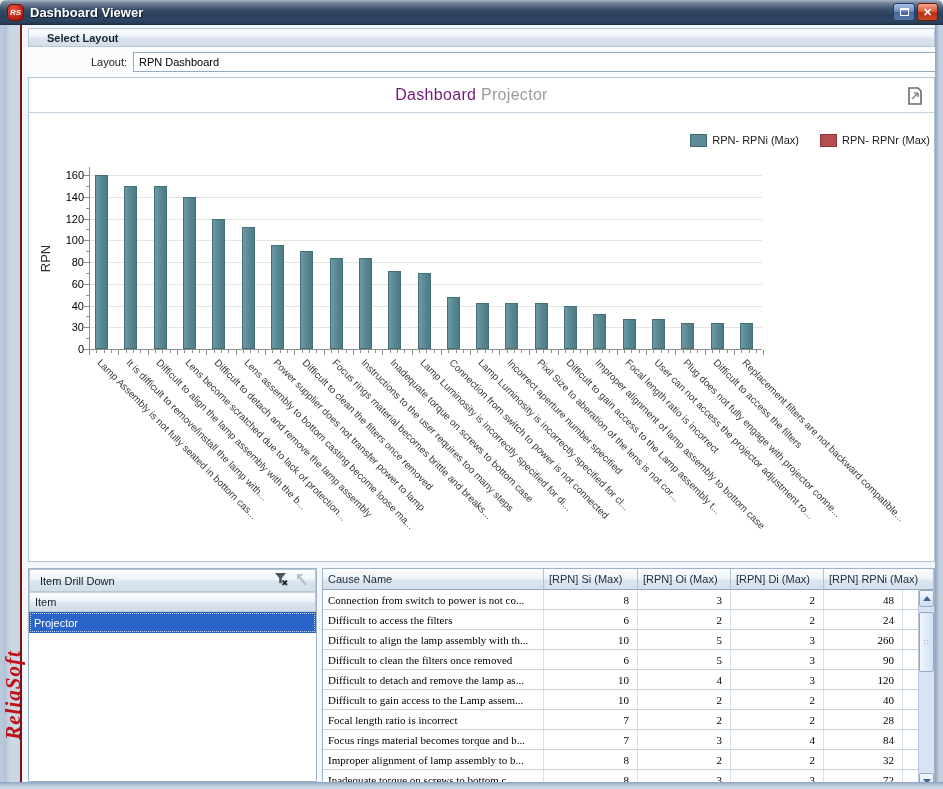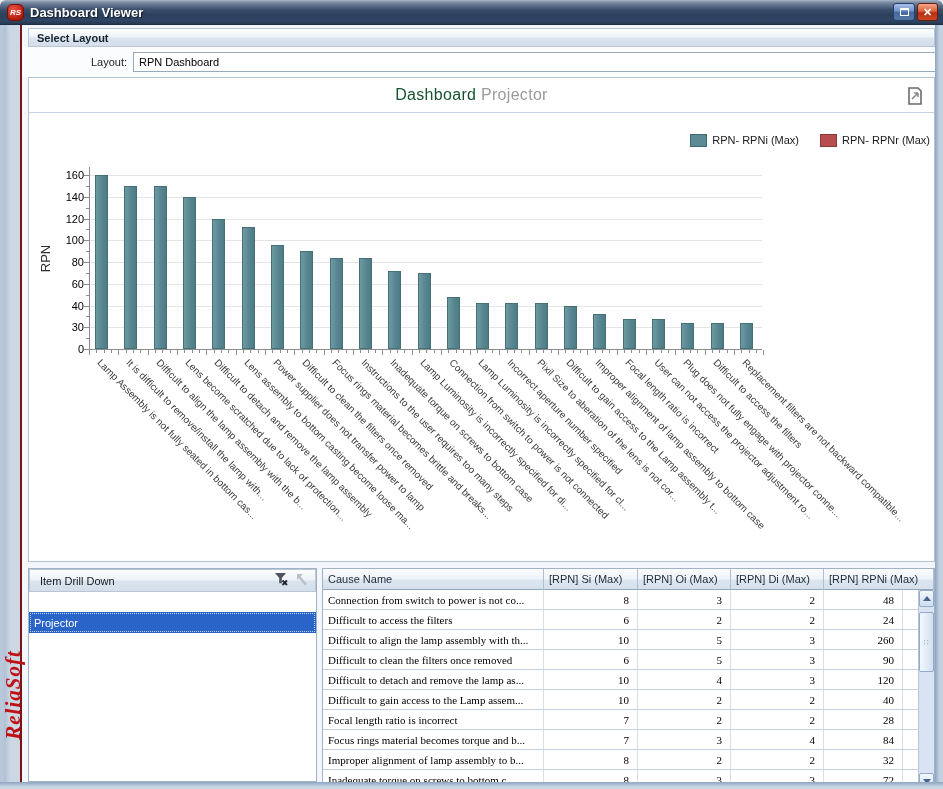--- a/index.html
+++ b/index.html
@@ -30,34 +30,34 @@
   #redline{left:20px;top:25px;width:2px;height:757px;background:#7a1216;z-index:6;}
   #frame-right{right:0;top:25px;width:8px;height:764px;background:linear-gradient(90deg,#8ea4bf,#c3d0e0 55%);z-index:6;}
   #frame-bottom{left:0;bottom:0;width:943px;height:7px;background:linear-gradient(180deg,#8ea4bf,#c9d6e4 70%);z-index:7;}
   #branding{left:-59px;top:684px;width:142px;height:22px;transform:rotate(-90deg);
     color:#bf1014;font:bold italic 21px "Liberation Serif",serif;letter-spacing:1px;z-index:8;text-align:center;}
 
   
   .hdrbar{background:linear-gradient(180deg,#fdfefe 0%,#eef3f8 45%,#dbe4ee 55%,#d3deea 100%);
     border:1px solid #b9c6d6;}
   #select-layout-bar{left:28px;top:28px;width:907px;height:19px;
-    font-size:11px;font-weight:bold;color:#16222f;display:flex;align-items:center;padding-left:8px;}
+    font-size:11px;font-weight:bold;color:#16222f;display:flex;align-items:center;padding-left:18px;}
   #layout-row{left:22px;top:47px;width:913px;height:30px;background:#fbfcfd;}
   #layout-label{left:0;top:9px;width:105px;text-align:right;font-size:11px;color:#1c1c1c;}
   #layout-combo{left:111px;top:5px;width:820px;height:20px;background:#fff;border:1px solid #97a9bf;
     display:flex;align-items:center;}
   #layout-value{flex:1;font-size:11px;color:#000;padding-left:5px;}
   #combo-btn{width:17px;height:18px;border-left:1px solid #aebccd;
     background:linear-gradient(180deg,#f4f8fc,#d9e3ef);display:flex;align-items:center;justify-content:center;}
   #combo-btn svg{display:block;}
 
   
   #chart-panel{left:28px;top:77px;width:907px;height:485px;background:#fff;border:1px solid #b3c2d4;}
   #dash-title{left:0;top:86px;width:943px;text-align:center;font-size:16px;letter-spacing:.3px;}
-  #dash-title .t1{color:#14532d;}
+  #dash-title .t1{color:#701a75;}
   #dash-title .t2{color:#9b9b9b;}
   #export-icon{left:905px;top:86px;width:20px;height:20px;}
   #title-sep{left:29px;top:112px;width:905px;height:1px;background:#c5d2df;}
   #legend{top:132px;right:13px;height:16px;display:flex;align-items:center;gap:5px;font-size:11px;color:#1a1a1a;}
   .leg-swatch{width:17px;height:13px;display:inline-block;}
   .leg-gap{width:11px;}
 
   
   .gridline{position:absolute;height:1px;background:#e4e4e4;}
   .bar{position:absolute;border:1px solid #44707a;background:linear-gradient(90deg,#6d99a2,#56858f 60%,#4d7b86);}
@@ -344,20 +344,21 @@
     <div id="drill-header" class="abs hdrbar">Item Drill Down</div>
     <div id="drill-icons">
       <svg width="15" height="15" viewBox="0 0 15 15">
         <path d="M1 1 h11 l-4.2 5 v5.2 l-2.6 0 v-5.2 z" fill="#4c5560"></path>
         <path d="M8.5 8.5 l4.5 4.5 M13 8.5 l-4.5 4.5" stroke="#20262d" stroke-width="1.8"></path>
       </svg>
       <svg width="15" height="15" viewBox="0 0 15 15">
         <path d="M2 2 L8 2 L5.5 4.5 L12 12 L10 13.5 L3.8 6.2 L2 8 Z" fill="#b9c0c9"></path>
       </svg>
     </div>
+    <div id="drill-colhdr" class="abs hdrbar">Item</div>
     <div id="drill-items" class="abs">
         <div class="drill-item selected">Projector</div>
       </div>
   </div>
 
   <div id="cause-table" class="abs">
     <div id="tbl-header">
         <div class="th" style="width: 221px;">Cause Name</div>
         <div class="th" style="width: 94px;">[RPN] Si (Max)</div>
         <div class="th" style="width: 93px;">[RPN] Oi (Max)</div>

